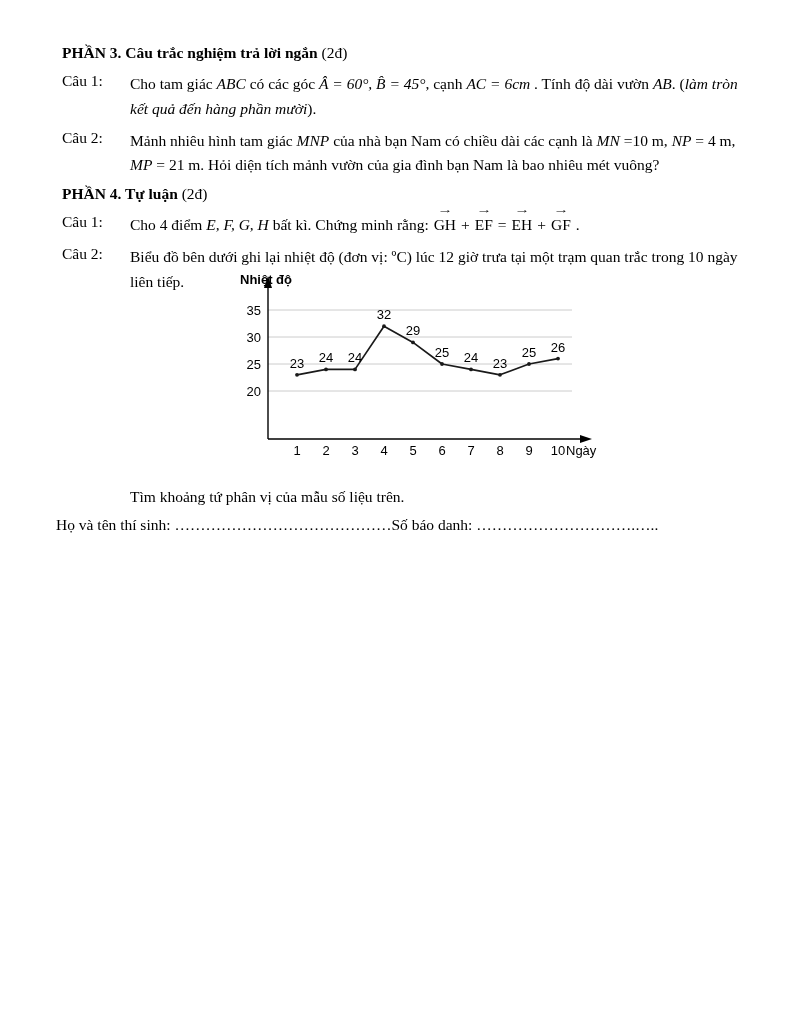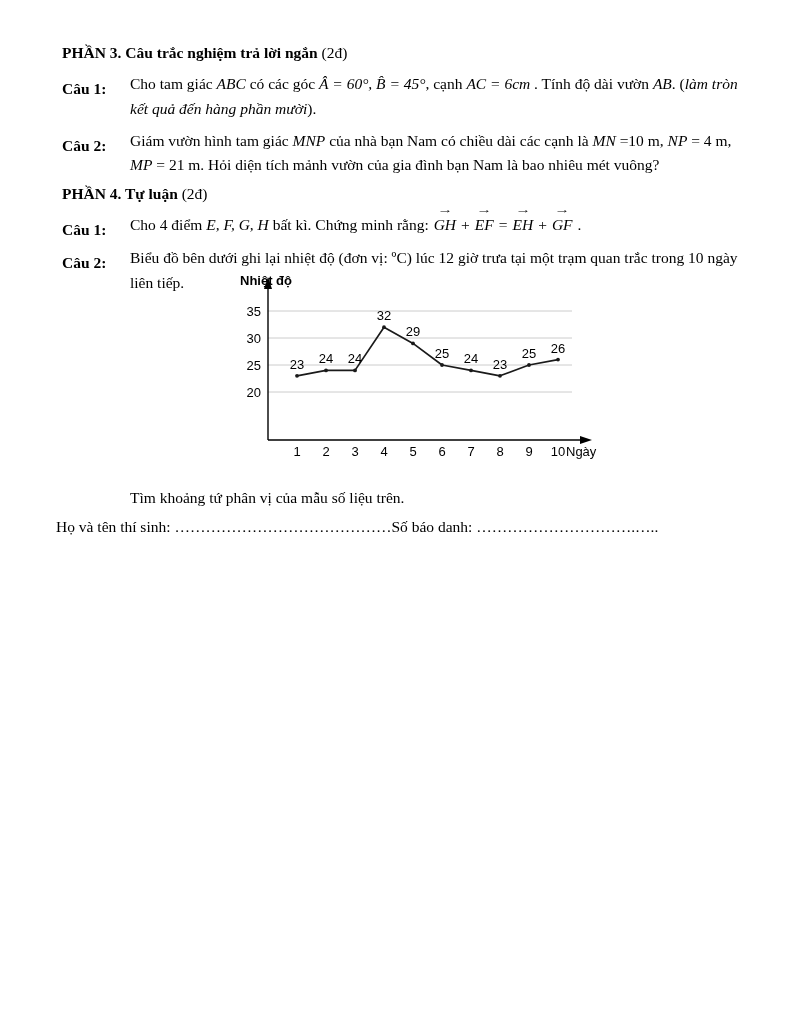--- a/index.html
+++ b/index.html
@@ -10,28 +10,27 @@
     color: #000;
     position: relative;
     overflow: hidden;
   }
   .page { padding: 44px 49px 0 62px; }
 
   .section-heading { font-weight: bold; margin: 0 0 10px 0; }
   .section-heading .points { font-weight: normal; }
 
   .q-row { display: flex; margin-bottom: 7px; }
-  .q-label { width: 68px; flex-shrink: 0; font-weight: bold; margin-top: 8px; }
+  .q-label { width: 68px; flex-shrink: 0; font-weight: normal; }
   .q-body { flex: 1; line-height: 1.6; }
 
   .it { font-style: italic; font-family: Liberation Serif, serif; }
 
   
   .vec {
-    font-style: italic;
     position: relative;
     display: inline-block;
     margin: 0 1px;
   }
   .vec::before {
     content: "\2192";
     position: absolute;
     top: -0.85em;
     left: 50%;
     transform: translateX(-50%) scaleX(1.4);
@@ -63,21 +62,21 @@
   <div class="q-row">
     <div class="q-label">Câu 1:</div>
     <div class="q-body">
       <span>Cho tam giác </span><span class="it">ABC</span><span> có các góc </span><span class="it">Â = 60°, B̂ = 45°</span><span>, cạnh </span><span class="it">AC = 6cm</span><span> . Tính độ dài vườn </span><span class="it">AB</span><span>. (</span><span class="it">làm tròn kết quả đến hàng phần mười</span><span>).</span>
     </div>
   </div>
 
   <div class="q-row">
     <div class="q-label">Câu 2:</div>
     <div class="q-body">
-      <span>Giám vườn hình tam giác </span><span class="it">MNP</span><span> của nhà bạn Nam có chiều dài các cạnh là </span><span class="it">MN</span><span> =10 m, </span><span class="it">NP</span><span> = 4 m, </span><span class="it">MP</span><span> = 21 m. Hỏi diện tích mảnh vườn của gia đình bạn Nam là bao nhiêu mét vuông?</span>
+      <span>Mảnh nhiêu hình tam giác </span><span class="it">MNP</span><span> của nhà bạn Nam có chiều dài các cạnh là </span><span class="it">MN</span><span> =10 m, </span><span class="it">NP</span><span> = 4 m, </span><span class="it">MP</span><span> = 21 m. Hỏi diện tích mảnh vườn của gia đình bạn Nam là bao nhiêu mét vuông?</span>
     </div>
   </div>
 
   <div class="section-heading">
     <span>PHẦN 4. Tự luận</span><span class="points"> (2đ)</span>
   </div>
 
   <div class="q-row">
     <div class="q-label">Câu 1:</div>
     <div class="q-body">

